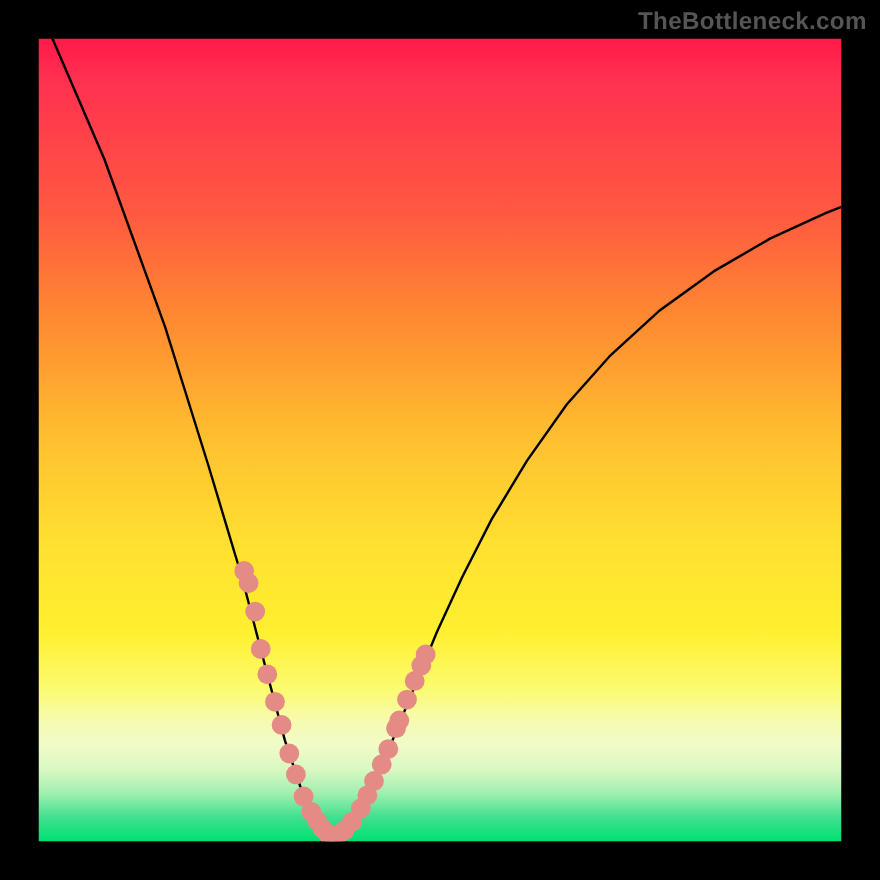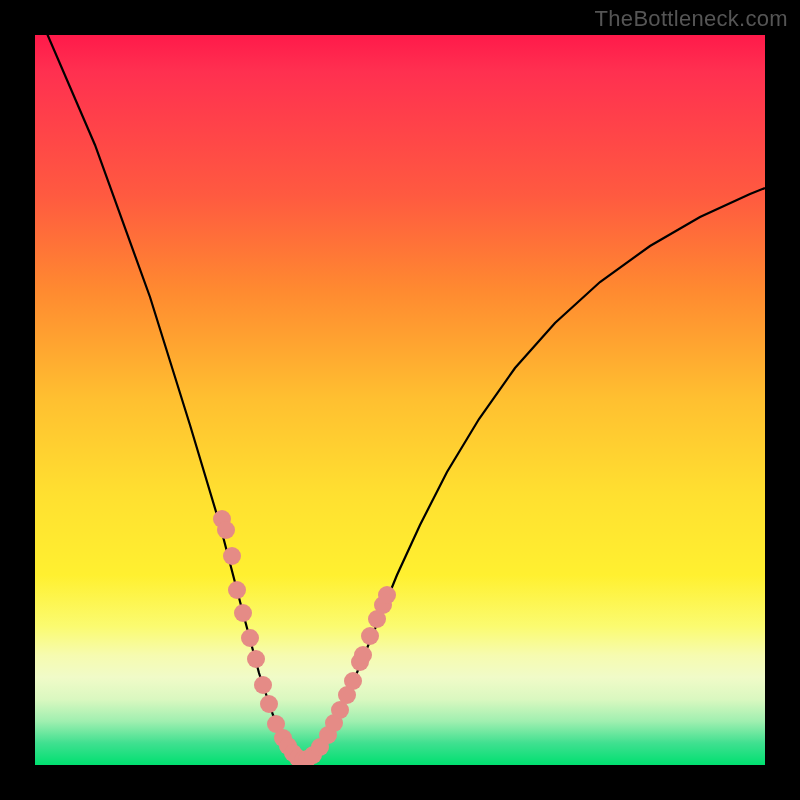--- a/index.html
+++ b/index.html
@@ -43,21 +43,21 @@
       #40e090 97%,
       #00e070 100%
     );
   }
   .watermark {
     position: absolute;
     top: 6px;
     right: 12px;
     color: #555;
     font-size: 22px;
-    font-weight: 400;
+    font-weight: 700;
     letter-spacing: 0.3px;
   }
   svg {
     position: absolute;
     inset: 0;
   }
 </style>
 </head>
 <body>
 

